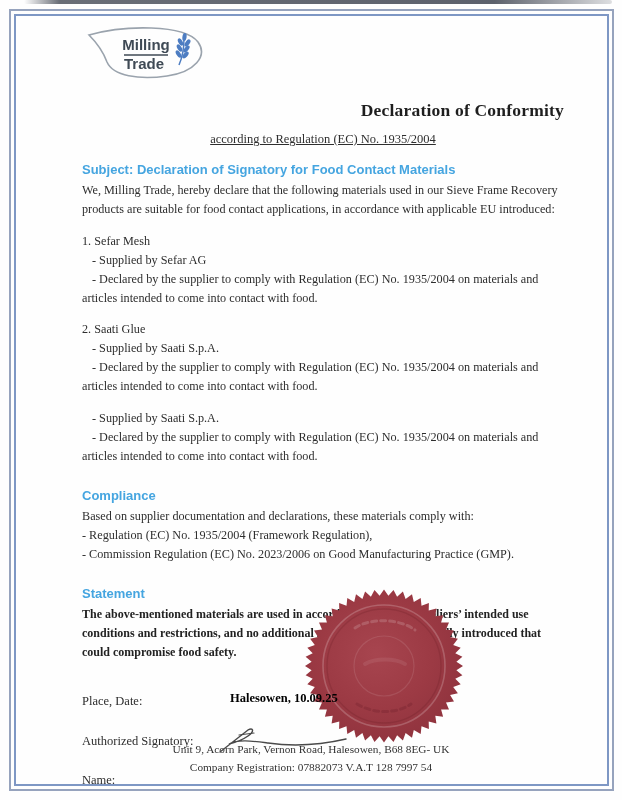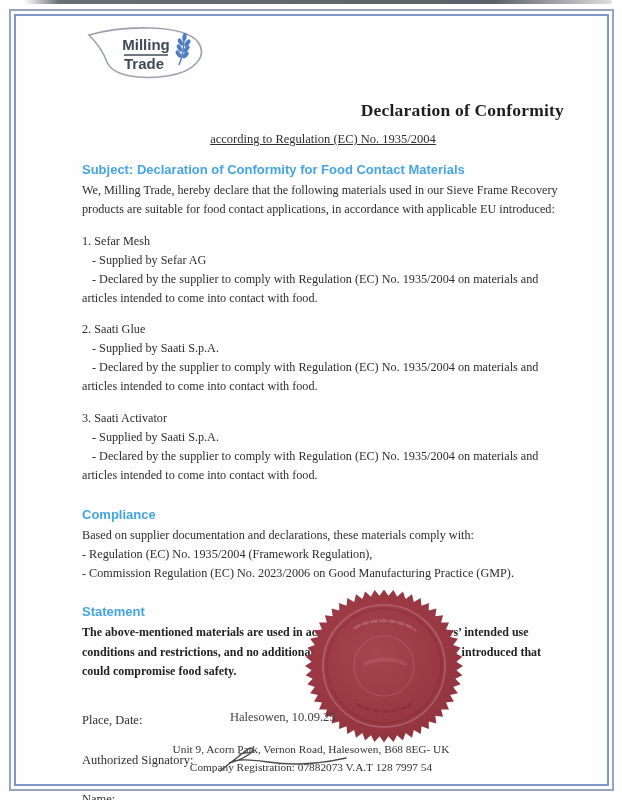--- a/index.html
+++ b/index.html
@@ -58,21 +58,21 @@
   .sig-block {
     margin-top:29px;
     display:grid;
     grid-template-columns:148px 1fr;
     align-items:start;
     row-gap:0;
     font-size:12.5px; color:#2d2d2d;
     position:relative; z-index:2;
   }
   .sig-label { padding-top:3px; }
-  .sig-value { font-weight:normal; color:#404040; }
+  .sig-value { font-weight:bold; color:#000000; }
   .row-gap-a { height:22px; grid-column:1 / 3; }
   .row-gap-b { height:13px; grid-column:1 / 3; }
   .sig-mark { height:26px; position:relative; }
   .sig-mark svg { position:absolute; left:-16px; top:-15px; }
   .seal {
     position:absolute; left:303px; top:586px; width:162px; height:160px; z-index:1;
   }
   .footer {
     position:absolute; bottom:24px; left:0; right:0;
     text-align:center; font-size:11.3px; color:#333; line-height:1.55;
@@ -110,36 +110,35 @@
             <ellipse cx="13.5" cy="23" rx="2.1" ry="4.1" transform="rotate(42 13.5 23)"></ellipse>
           </g>
         </g>
       </svg>
     </div>
 
     <div class="doc-title">Declaration of Conformity</div>
     <div class="doc-subtitle">according to Regulation (EC) No. 1935/2004</div>
 
     <div class="subject-block">
-      <div class="h-blue">Subject: Declaration of Conformity for Food Contact Materials</div>
+      <div class="h-blue">Subject: Declaration of Signatory for Food Contact Materials</div>
       <p class="body">We, Milling Trade, hereby declare that the following materials used in our Sieve Frame Recovery products are suitable for food contact applications, in accordance with applicable EU introduced:</p>
     </div>
 
     <div class="material">
       <p class="line">1. Sefar Mesh</p>
       <p class="line dash">- Supplied by Sefar AG</p>
       <p class="line dash">- Declared by the supplier to comply with Regulation (EC) No. 1935/2004 on materials and articles intended to come into contact with food.</p>
     </div>
     <div class="material">
       <p class="line">2. Saati Glue</p>
       <p class="line dash">- Supplied by Saati S.p.A.</p>
       <p class="line dash">- Declared by the supplier to comply with Regulation (EC) No. 1935/2004 on materials and articles intended to come into contact with food.</p>
     </div>
     <div class="material">
-      <p class="line">3. Saati Activator</p>
       <p class="line dash">- Supplied by Saati S.p.A.</p>
       <p class="line dash">- Declared by the supplier to comply with Regulation (EC) No. 1935/2004 on materials and articles intended to come into contact with food.</p>
     </div>
 
     <div class="section">
       <div class="h-blue">Compliance</div>
       <p class="body">Based on supplier documentation and declarations, these materials comply with:</p>
       <p class="body">- Regulation (EC) No. 1935/2004 (Framework Regulation),</p>
       <p class="body">- Commission Regulation (EC) No. 2023/2006 on Good Manufacturing Practice (GMP).</p>
     </div>

